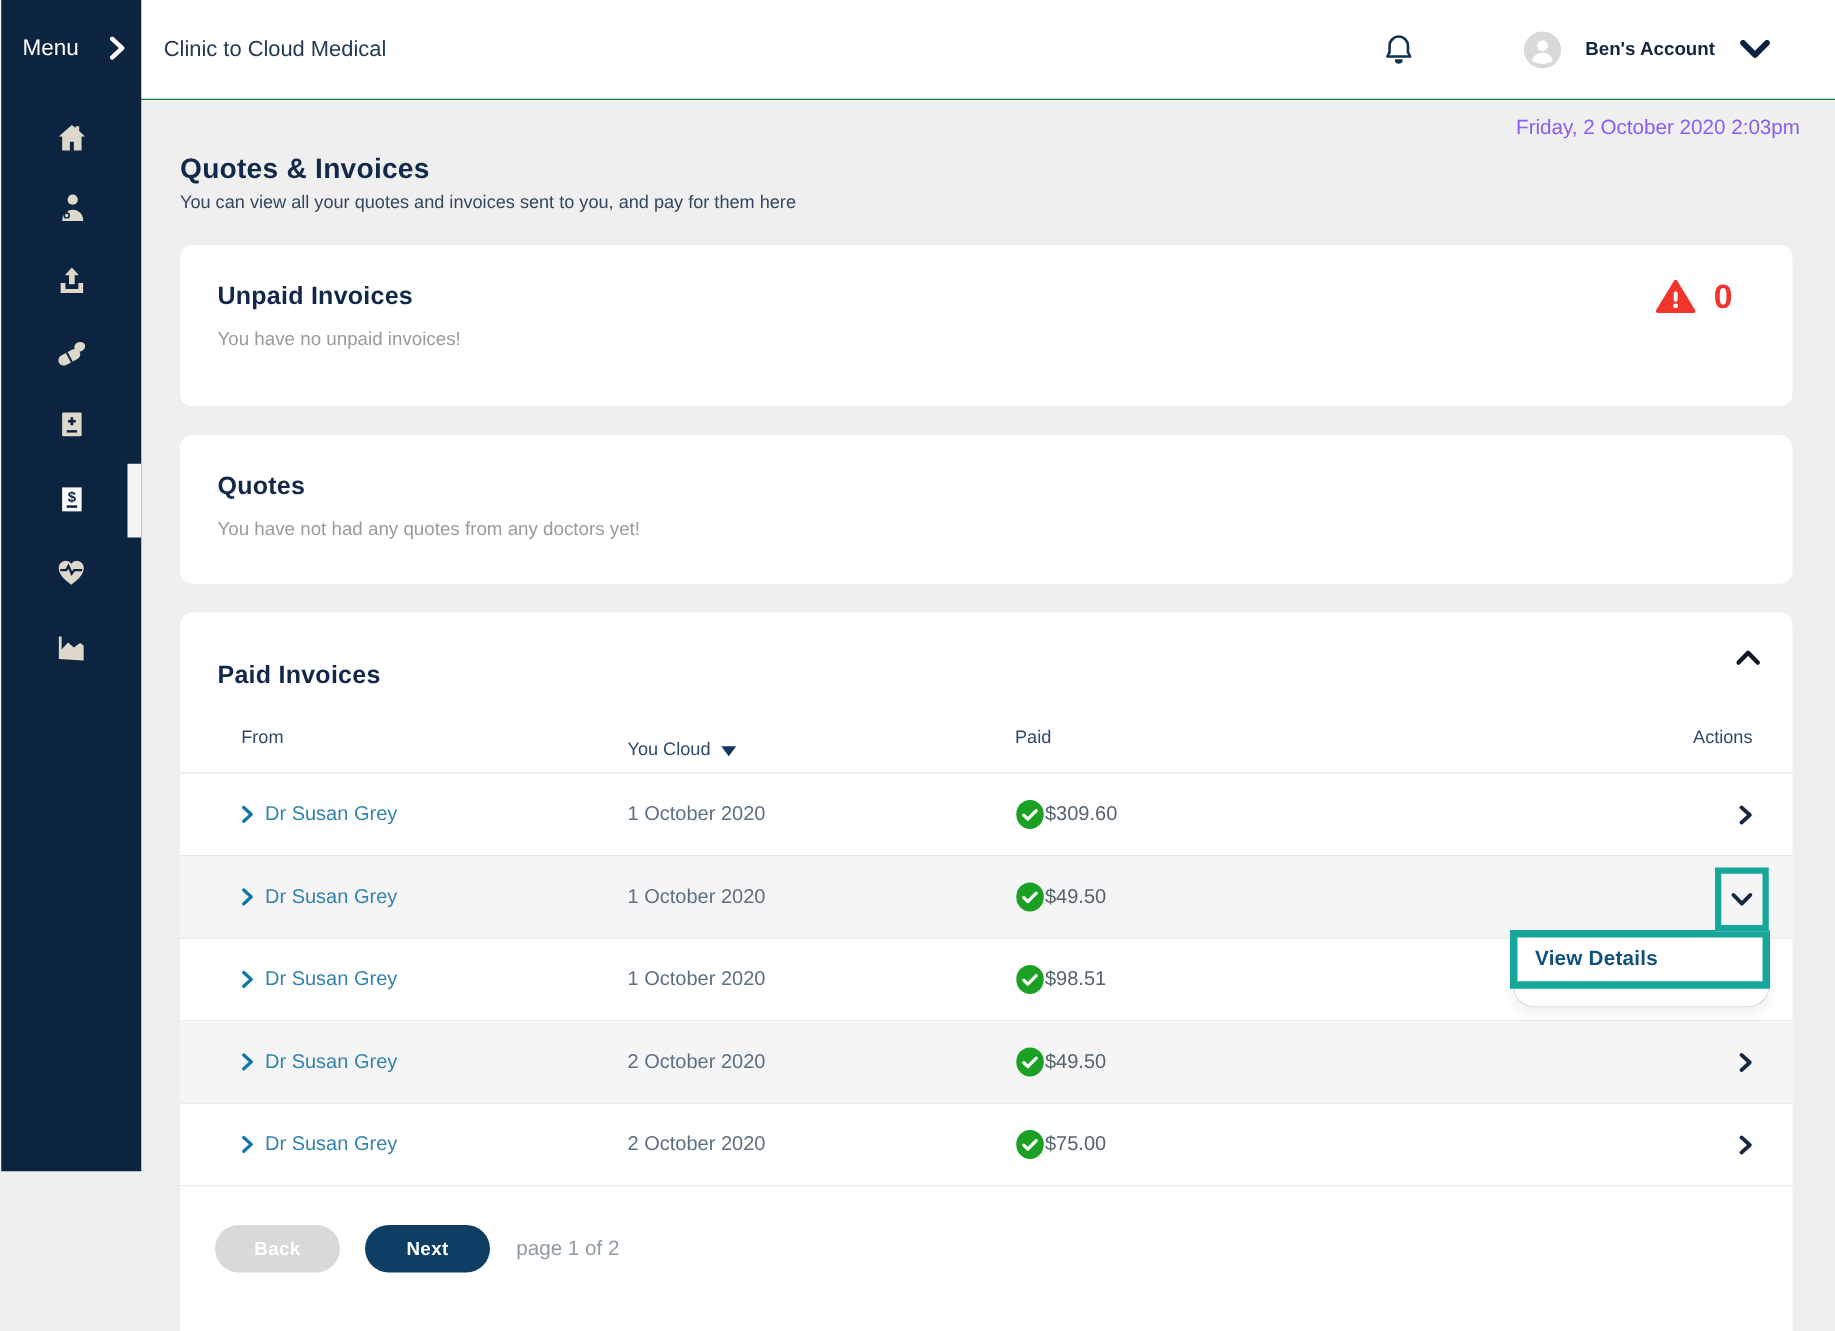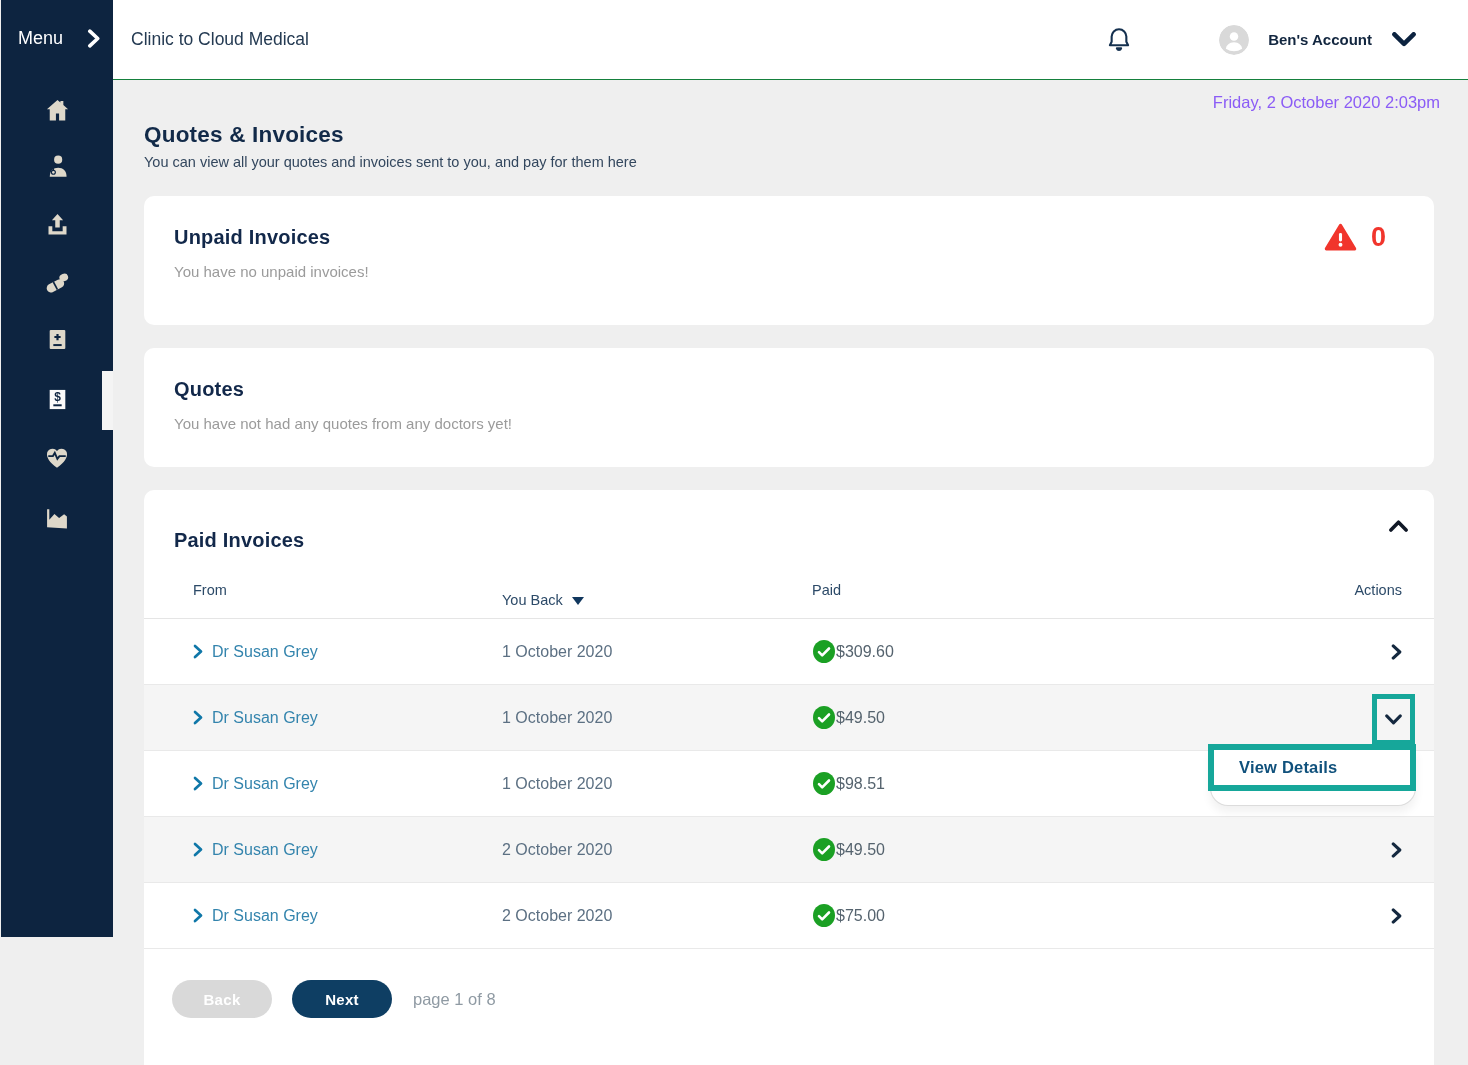--- a/index.html
+++ b/index.html
@@ -67,21 +67,21 @@
 
   
   .hl-chevron-box{position:absolute;left:1228px;top:204px;width:43px;height:51px;
                   border:5px solid var(--teal);background:#f5f5f5;display:flex;
                   align-items:center;justify-content:center;z-index:3;cursor:pointer}
   .dropdown-panel{position:absolute;left:1066px;top:258px;width:206px;height:58px;background:#fff;
                   border:1px solid #dcdcdc;border-top:none;border-radius:0 0 18px 18px;
                   box-shadow:0 6px 10px rgba(0,0,0,.06);z-index:1}
   .hl-view-frame{position:absolute;left:1064px;top:254px;width:208px;height:47px;
                  border:6px solid var(--teal);background:#fff;display:flex;align-items:center;
-                 padding-left:25px;z-index:2;cursor:pointer}
+                 padding-left:14px;z-index:2;cursor:pointer}
   .hl-view-frame span{font-size:16.5px;font-weight:bold;color:#10517c;letter-spacing:.2px}
 
   
   .pager{display:flex;align-items:center;margin:31px 0 0 28px}
   .pill{width:100px;height:38px;border:none;border-radius:19px;color:#fff;font-weight:bold;
         font-size:15px;font-family:"Liberation Sans",sans-serif;letter-spacing:.3px}
   .pill-back{background:#d9d9d9;cursor:default}
   .pill-next{background:var(--btn-navy);margin-left:20px;cursor:pointer}
   .page-label{margin-left:21px;font-size:16.5px;color:#8f9aa3}
 </style>
@@ -223,21 +223,21 @@
     <h2>Paid Invoices</h2>
     <span class="collapse-btn">
       <svg viewBox="0 0 16 10" width="19" height="12">
           <path d="M1.6 8.4 8 1.8l6.4 6.6" stroke="#101826" stroke-width="3" fill="none" stroke-linecap="round" stroke-linejoin="round"></path>
         </svg>
     </span>
 
     <div class="t-head">
       <span>From</span>
       <span class="sort-wrap">
-        <span>You Back</span>
+        <span>You Cloud</span>
         <span class="tri-down"></span>
       </span>
       <span>Paid</span>
       <span class="h-actions">Actions</span>
     </div>
 
     <div class="t-row">
       <span class="c-from">
         <svg viewBox="0 0 10 14" width="10" height="15">
             <path d="M2 1.5 8 7l-6 5.5" stroke="#0f77a8" stroke-width="2.7" fill="none" stroke-linecap="round" stroke-linejoin="round"></path>
@@ -345,16 +345,16 @@
           <path d="M1.6 1.6 8 8.2l6.4-6.6" stroke="#14283f" stroke-width="2.8" fill="none" stroke-linecap="round" stroke-linejoin="round"></path>
         </svg>
     </div>
     <div class="hl-view-frame">
       <span>View Details</span>
     </div>
 
     <div class="pager">
       <button class="pill pill-back" disabled="">Back</button>
       <button class="pill pill-next">Next</button>
-      <span class="page-label">page 1 of 8</span>
+      <span class="page-label">page 1 of 2</span>
     </div>
   </section>
 </main>
 
 </body></html>

